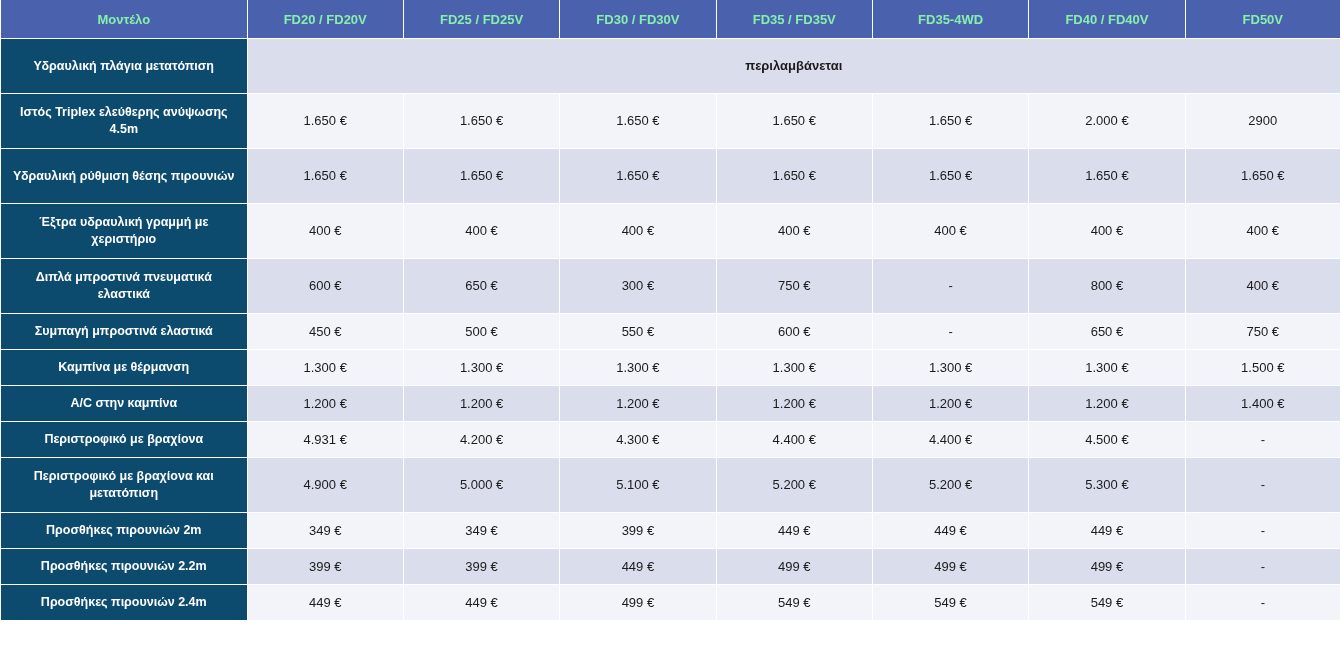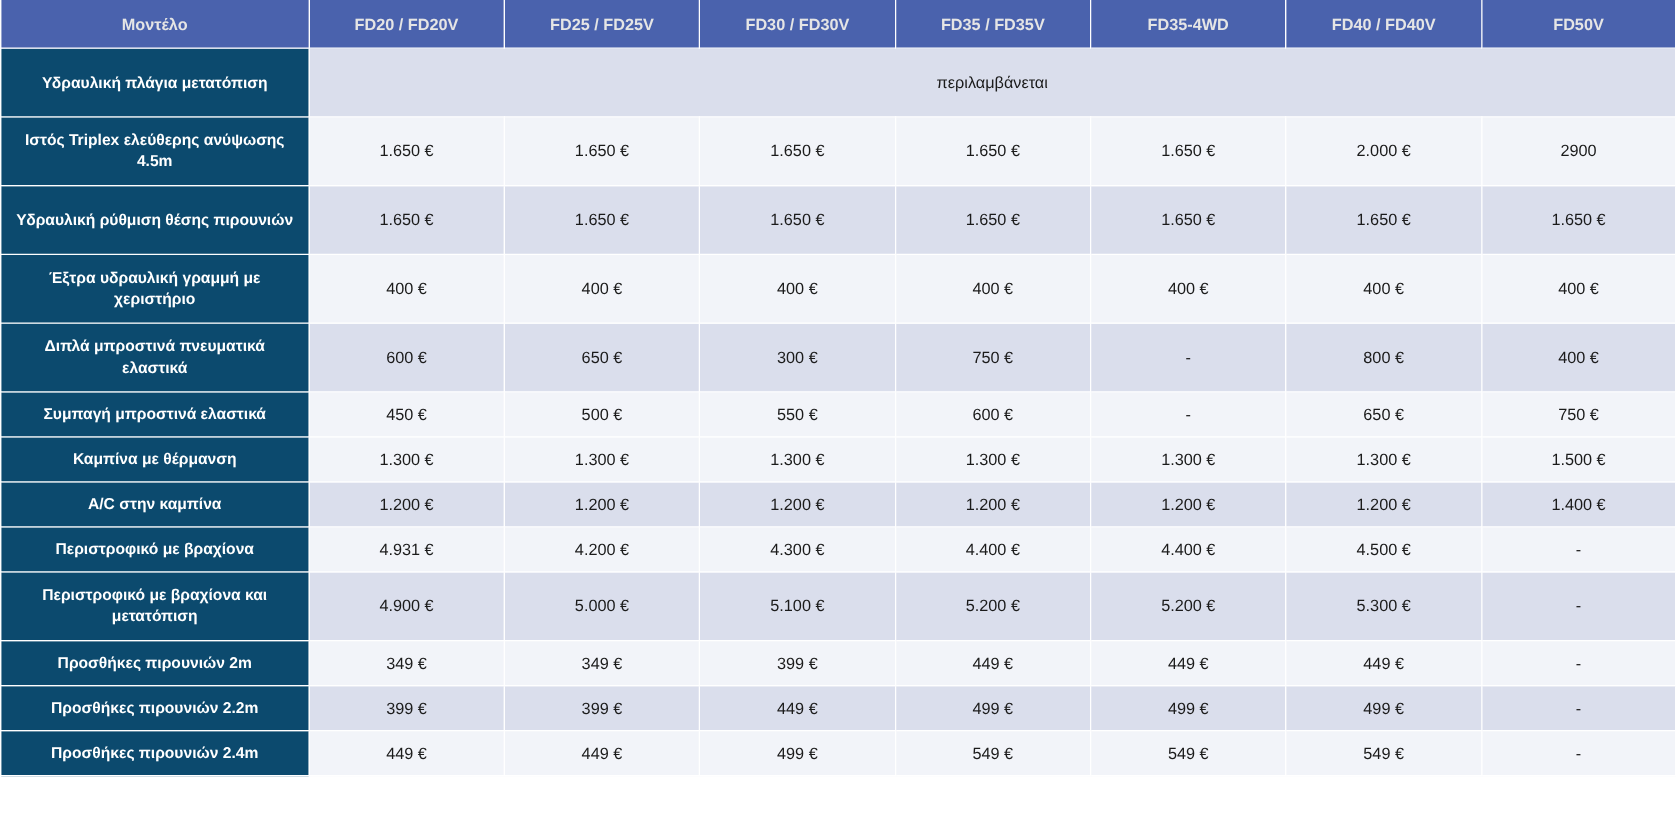--- a/index.html
+++ b/index.html
@@ -17,21 +17,21 @@
     border-collapse: collapse;
     width: 1341px;
     table-layout: fixed;
   }
   table.price-table col.c-label { width: 246px; }
   table.price-table col.c-data  { width: 156px; }
   table.price-table col.c-data-last { width: 155px; }
 
   thead th {
     background: #4a62ad;
-    color: #e5e5e5;
+    color: #86efac;
     font-size: 13px;
     font-weight: bold;
     text-align: center;
     height: 30px;
     padding: 4px 6px;
     border: 1px solid #ffffff;
     border-top: none;
     white-space: nowrap;
   }
   thead th.model-head {
@@ -54,20 +54,21 @@
     text-align: center;
     padding: 6px 4px;
     border: 1px solid #ffffff;
     line-height: 1.35;
   }
   tbody tr.odd td  { background: #f2f4f9; }
   tbody tr.even td { background: #dadeec; }
   tbody td.merged {
     background: #dadeec;
     font-size: 13px;
+    font-weight: bold;
   }
   tr.h-tall th.row-label, tr.h-tall td { height: 42px; }
   tr.h-short th.row-label, tr.h-short td { height: 23px; text-align: center; }
 </style>
 </head>
 <body>
 
 <table class="price-table">
   <colgroup>
     <col class="c-label">

